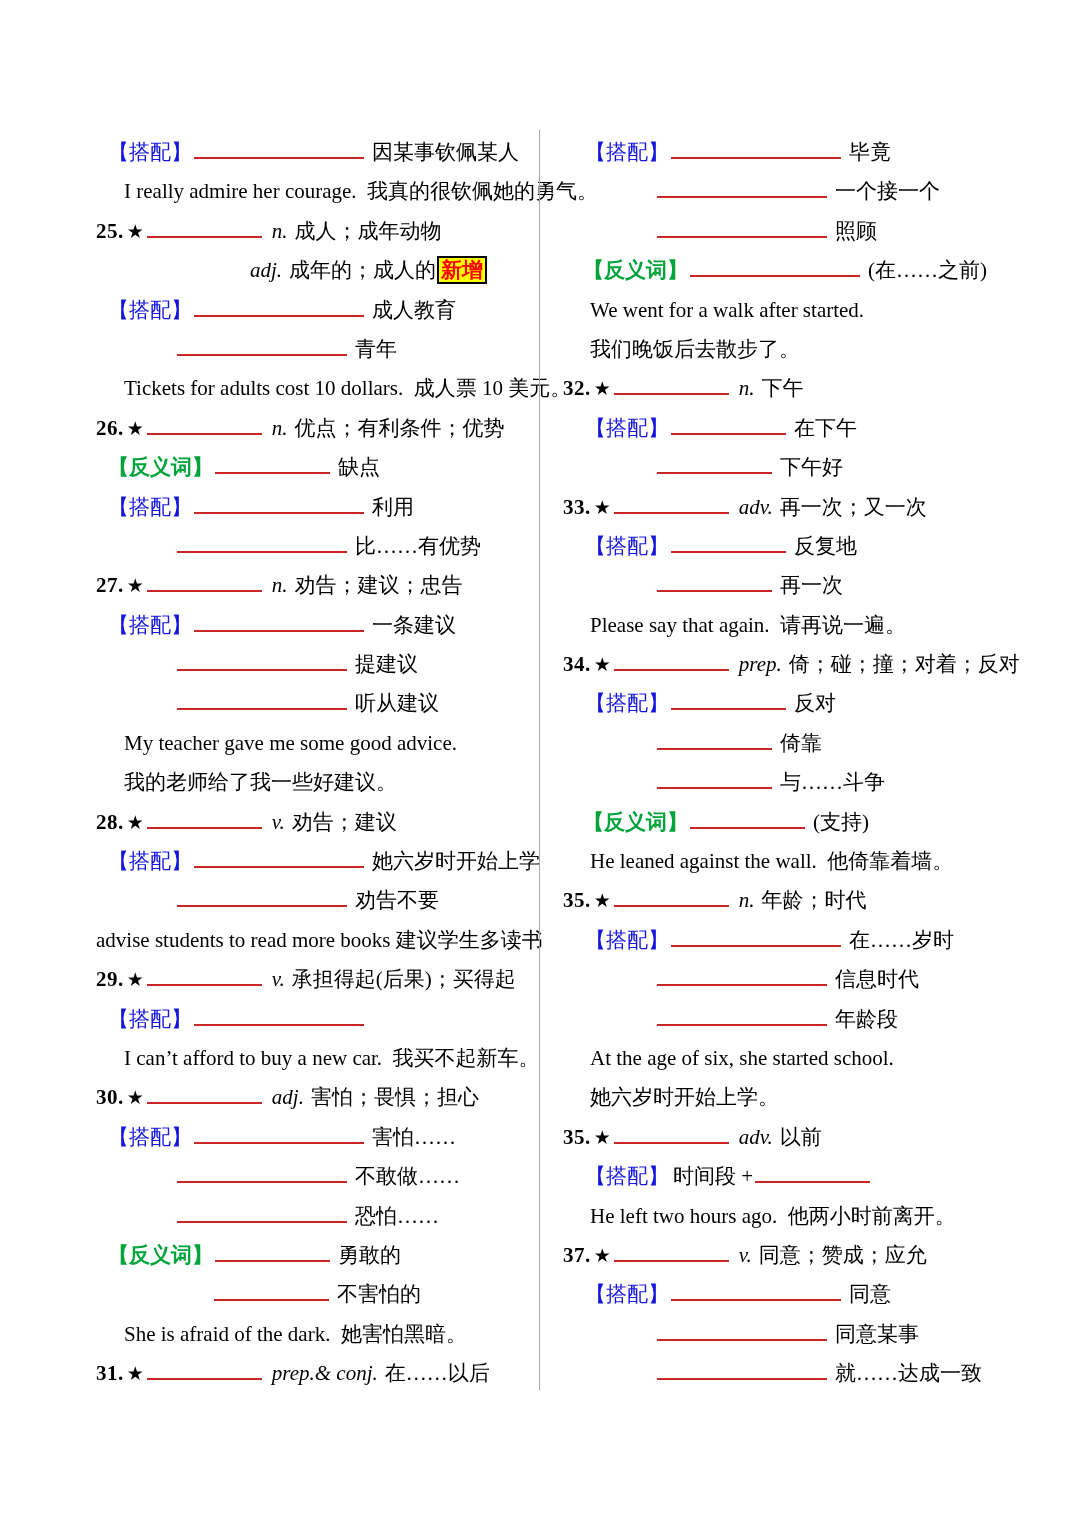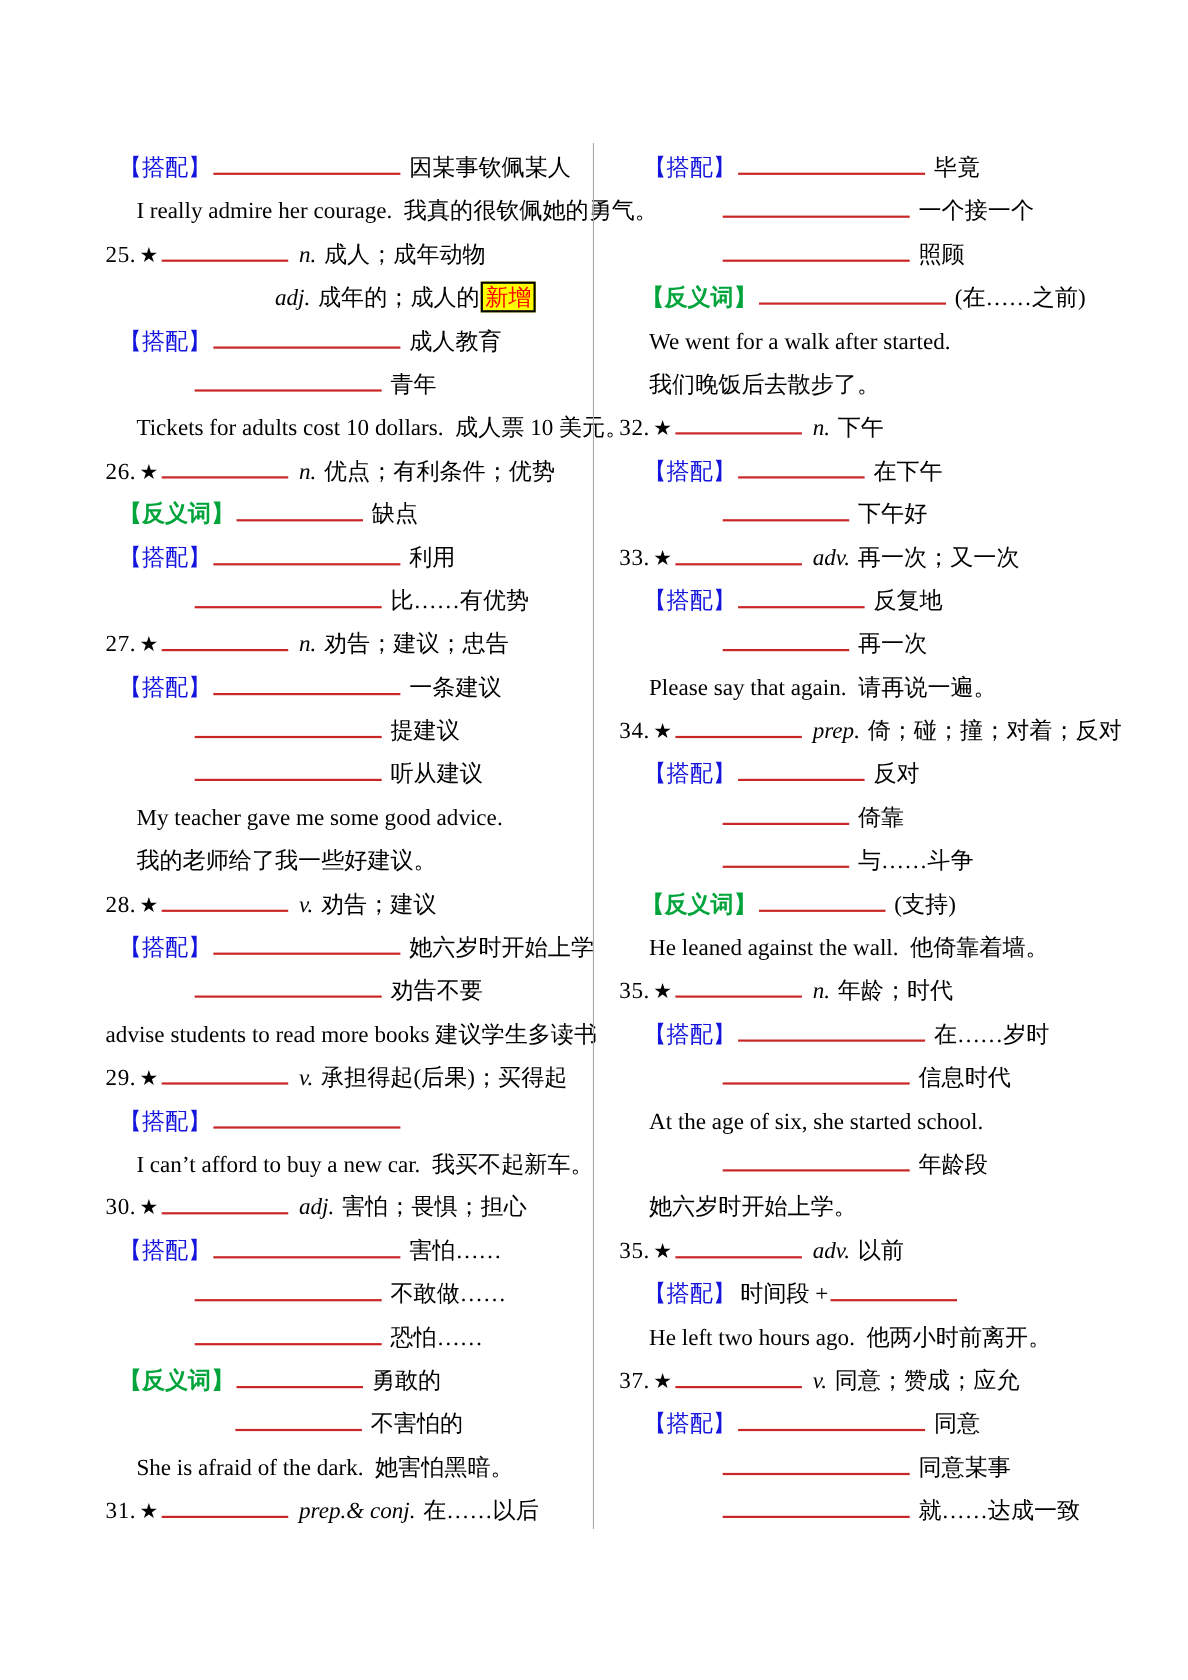--- a/index.html
+++ b/index.html
@@ -17,32 +17,32 @@
   .row{height:39.4px;line-height:39.4px;white-space:nowrap;}
   .blank{
     display:inline-block;
     border-bottom:2px solid var(--red,#c92727);
     margin:0 8px 0 2px;
   }
   .b-short{width:115px;}
   .b-long{width:170px;}
   .lbl-b{color:var(--blue,#1515dd);font-weight:normal;}
   .lbl-g{color:var(--green,#00a43a);font-weight:bold;}
-  .num{letter-spacing:.5px;}
+  .num{letter-spacing:.5px;font-weight:bold;}
   .star{margin:0 1px 0 3px;font-family:"DejaVu Sans",sans-serif;font-size:19px;}
   .pos{font-style:italic;margin:0 7px 0 2px;}
   .gloss{}
   .pretext{margin-left:4px;}
   .badge{
     display:inline-block;
     background:var(--badge-bg,#ffff00);
     color:var(--badge-red,#fe0000);
     border:2px solid #000;
     line-height:24px;padding:0 2px;margin-left:1px;
-    font-weight:normal;
+    font-weight:bold;
   }
   .sent{white-space:pre;}
   
   .col-left .r-colloc,.col-left .r-antonym{padding-left:12px;}
   .col-left .r-blank.a-label{padding-left:79px;}
   .col-left .r-blank.a-antonym{padding-left:116px;}
   .col-left .r-sentence{padding-left:28px;}
   .col-left .r-sentence.a-flush{padding-left:0;}
   .col-left .r-entrycont{padding-left:152px;}
   
@@ -115,22 +115,22 @@
       <div class="row r-sentence"><span class="sent">Please say that again.  请再说一遍。</span></div>
       <div class="row r-entry"><span class="num">34.</span><span class="star">★</span><span class="blank b-short"></span><span class="pos">prep.</span><span class="gloss">倚；碰；撞；对着；反对</span></div>
       <div class="row r-colloc"><span class="lbl-b">【搭配】</span><span class="blank b-short"></span><span class="gloss">反对</span></div>
       <div class="row r-blank a-label"><span class="blank b-short"></span><span class="gloss">倚靠</span></div>
       <div class="row r-blank a-label"><span class="blank b-short"></span><span class="gloss">与……斗争</span></div>
       <div class="row r-antonym"><span class="lbl-g">【反义词】</span><span class="blank b-short"></span><span class="gloss">(支持)</span></div>
       <div class="row r-sentence"><span class="sent">He leaned against the wall.  他倚靠着墙。</span></div>
       <div class="row r-entry"><span class="num">35.</span><span class="star">★</span><span class="blank b-short"></span><span class="pos">n.</span><span class="gloss">年龄；时代</span></div>
       <div class="row r-colloc"><span class="lbl-b">【搭配】</span><span class="blank b-long"></span><span class="gloss">在……岁时</span></div>
       <div class="row r-blank a-label"><span class="blank b-long"></span><span class="gloss">信息时代</span></div>
+      <div class="row r-blank a-label"><span class="blank b-long"></span><span class="gloss">年龄段</span></div>
       <div class="row r-sentence"><span class="sent">At the age of six, she started school.</span></div>
-      <div class="row r-blank a-label"><span class="blank b-long"></span><span class="gloss">年龄段</span></div>
       <div class="row r-sentence"><span class="sent">她六岁时开始上学。</span></div>
       <div class="row r-entry"><span class="num">35.</span><span class="star">★</span><span class="blank b-short"></span><span class="pos">adv.</span><span class="gloss">以前</span></div>
       <div class="row r-colloctext"><span class="lbl-b">【搭配】</span><span class="pretext">时间段 +</span><span class="blank b-short"></span></div>
       <div class="row r-sentence"><span class="sent">He left two hours ago.  他两小时前离开。</span></div>
       <div class="row r-entry"><span class="num">37.</span><span class="star">★</span><span class="blank b-short"></span><span class="pos">v.</span><span class="gloss">同意；赞成；应允</span></div>
       <div class="row r-colloc"><span class="lbl-b">【搭配】</span><span class="blank b-long"></span><span class="gloss">同意</span></div>
       <div class="row r-blank a-label"><span class="blank b-long"></span><span class="gloss">同意某事</span></div>
       <div class="row r-blank a-label"><span class="blank b-long"></span><span class="gloss">就……达成一致</span></div>
     </div>
 </div>

